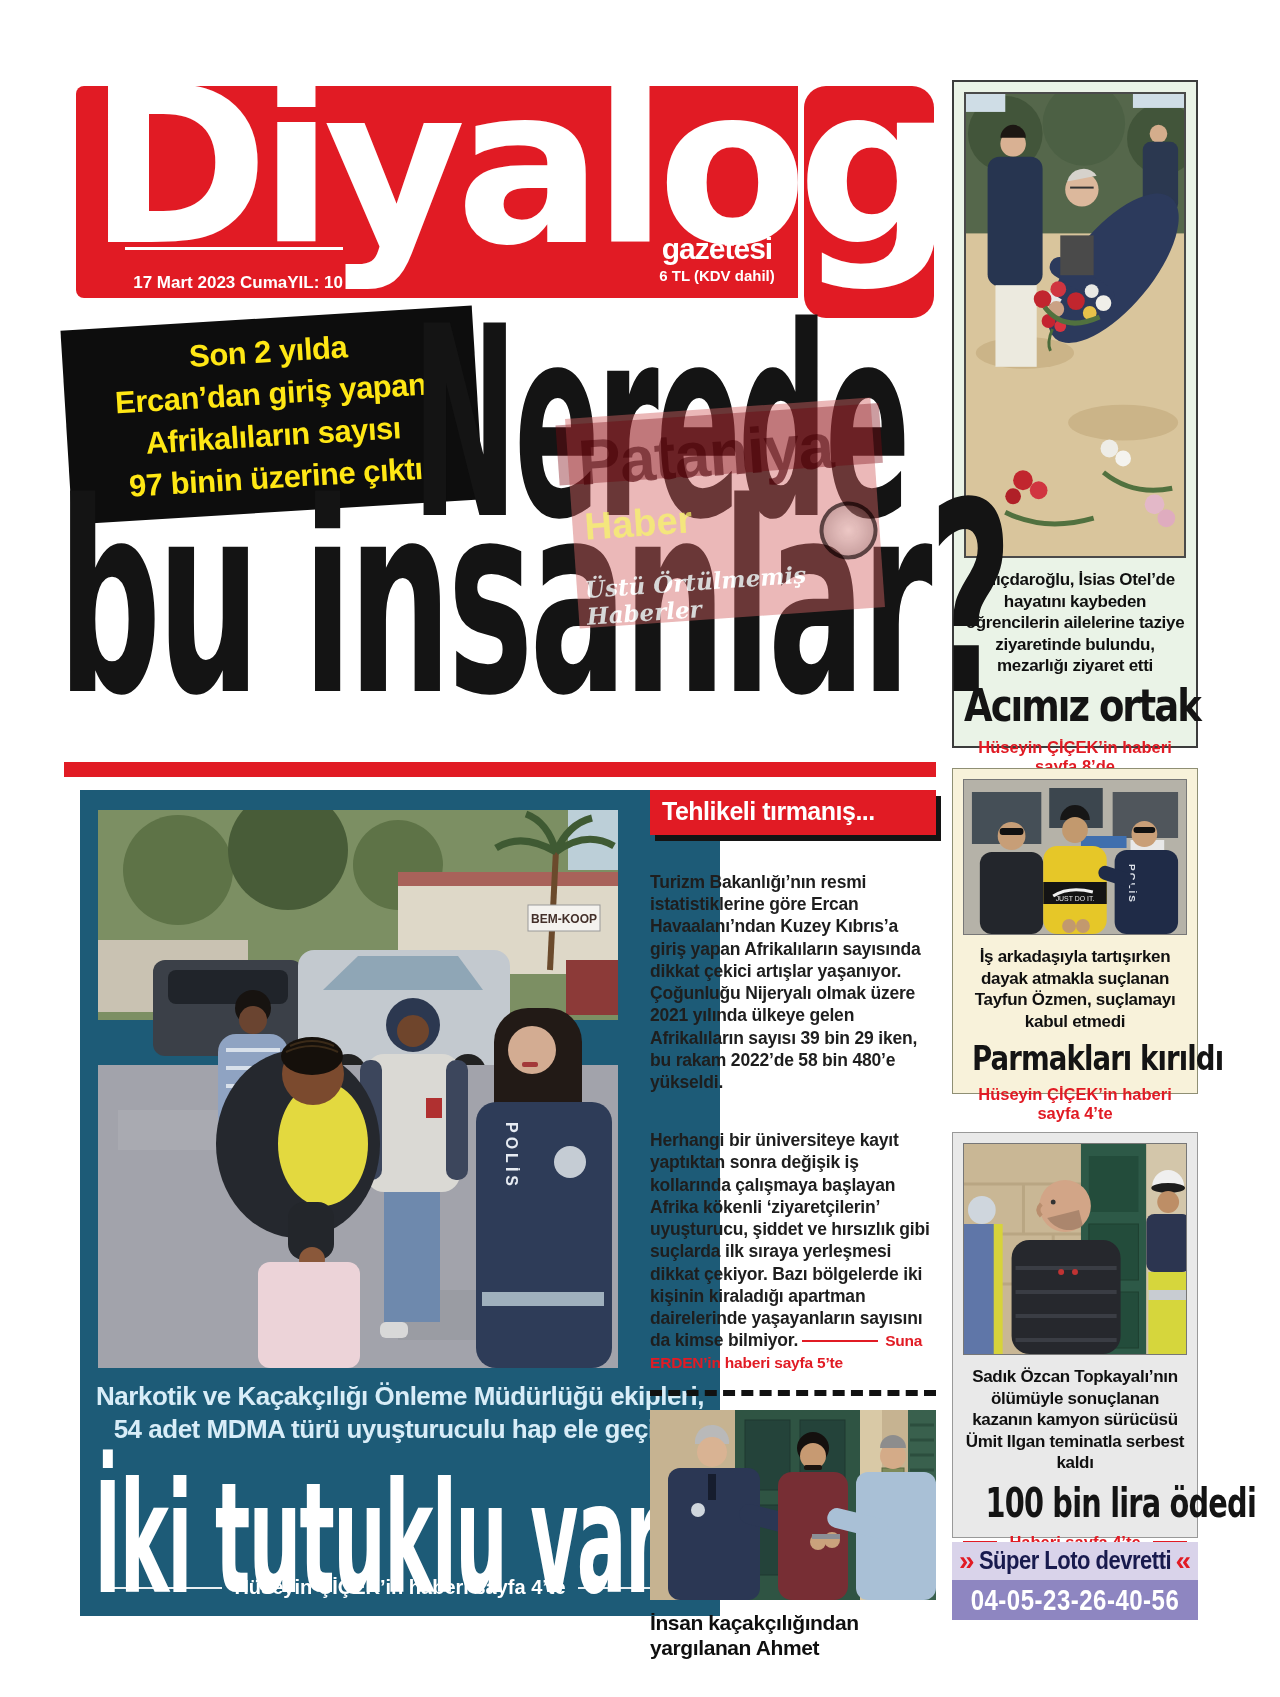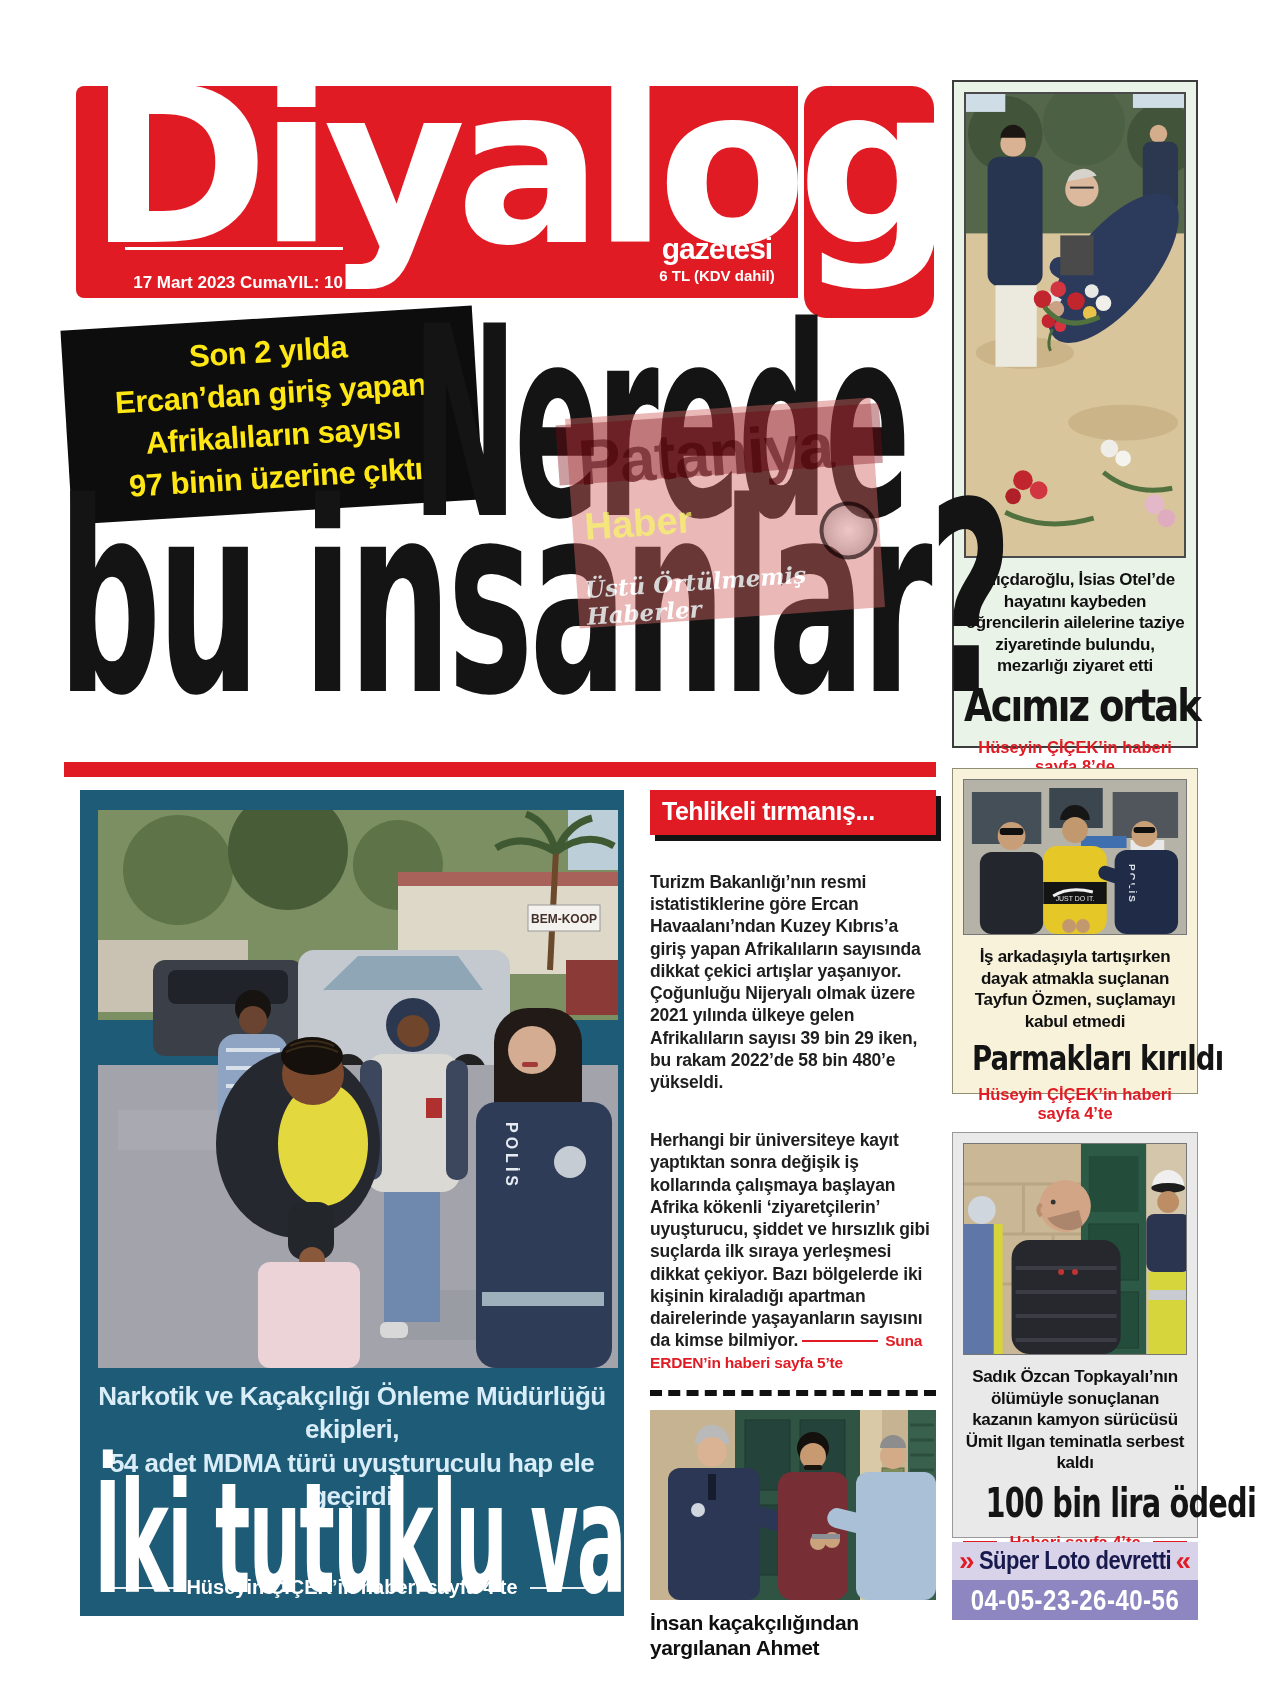--- a/index.html
+++ b/index.html
@@ -38,21 +38,21 @@
   .wm-sub   { position:absolute; left:12px; top:88px; font-size:38px; font-weight:800; color:#f2e163; }
   .wm-script{ position:absolute; left:8px; top:158px; width:292px; font-family:"DejaVu Serif", serif;
               font-style:italic; font-weight:700; font-size:23px; color:#fff; }
   .wm-stamp { position:absolute; right:2px; top:102px; width:58px; height:58px; border-radius:50%;
               border:4px solid rgba(35,8,8,0.85);
               background:radial-gradient(circle, rgba(240,235,225,0.30), rgba(35,8,8,0.28)); }
 
   .red-divider { left:64px; top:762px; width:872px; height:15px; background:#e11b24; }
 
   
-  .teal-box { left:80px; top:790px; width:544px; height:826px; background:#1d5b77; }
+  .teal-box { left:80px; top:790px; width:640px; height:826px; background:#1d5b77; }
   .photoA   { position:absolute; left:18px; top:20px; width:520px; height:558px; }
   .teal-cap { position:absolute; left:0; top:590px; width:100%; text-align:center; color:#d8edf8;
               font-size:26px; font-weight:800; line-height:1.28; letter-spacing:-0.5px; }
   .teal-hl  { position:absolute; left:14px; top:672px; font-size:132px; font-weight:800; color:#fff;
               transform:scale(0.56,1.16); transform-origin:left top; letter-spacing:-3px;
               line-height:1; white-space:nowrap; font-family:"DejaVu Sans","Liberation Sans",sans-serif; }
   .teal-byline { position:absolute; left:26px; right:26px; top:786px; color:#fff; font-size:20px; font-weight:800; }
 
   .byline { display:flex; align-items:center; gap:12px; justify-content:flex-end; white-space:nowrap; }
   .byline::before, .byline::after { content:""; flex:1; height:2px; background:rgba(255,255,255,0.9); }

